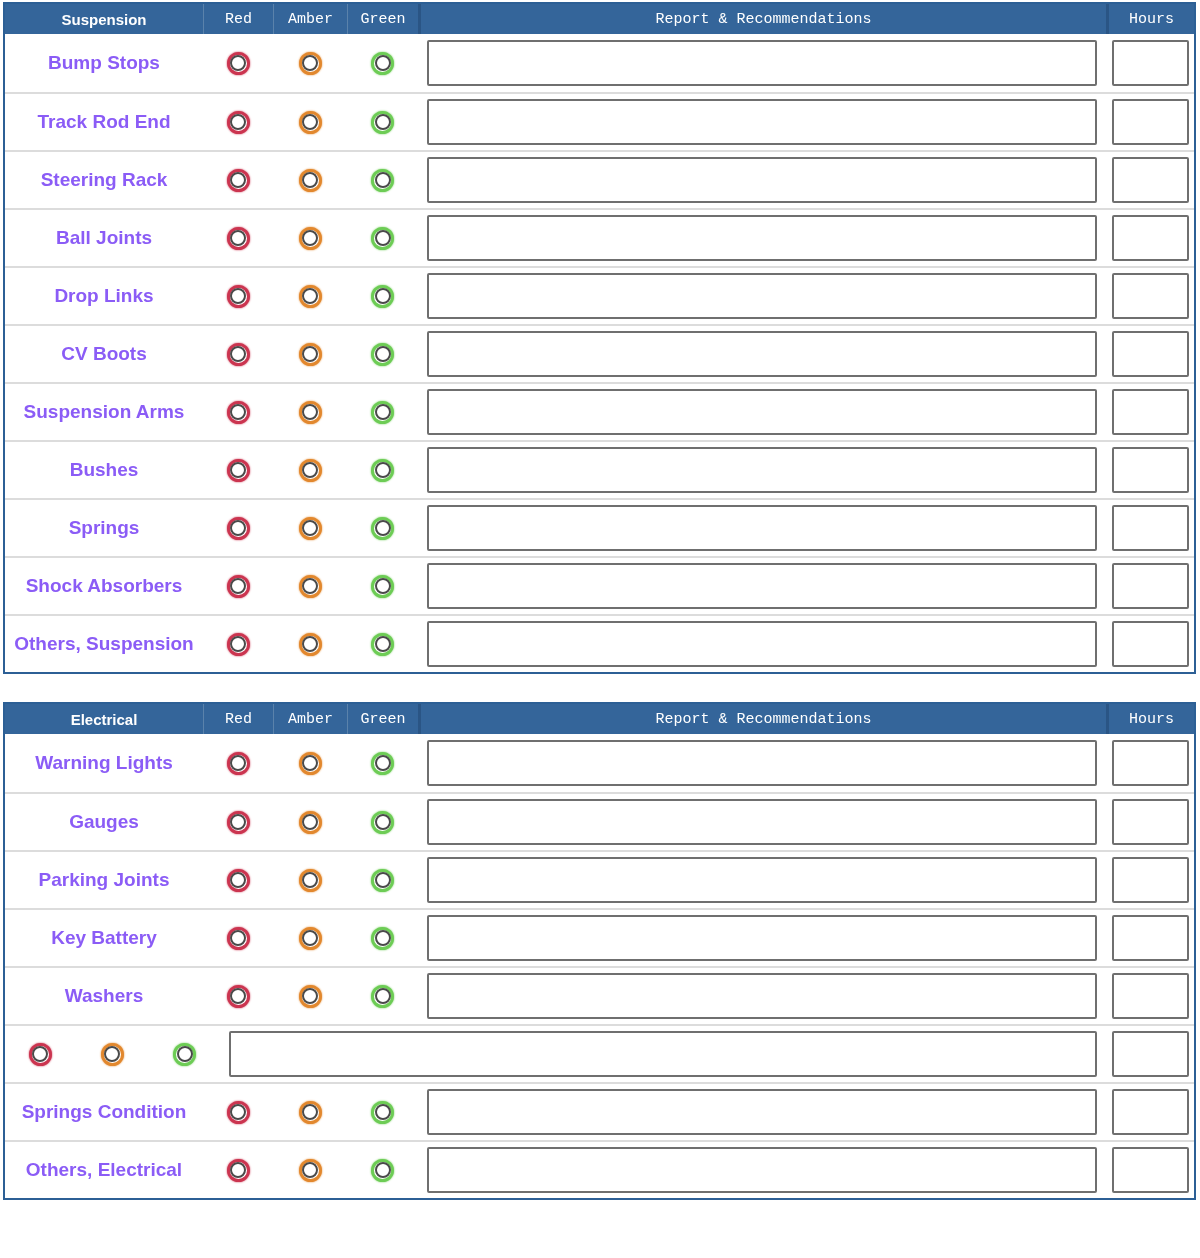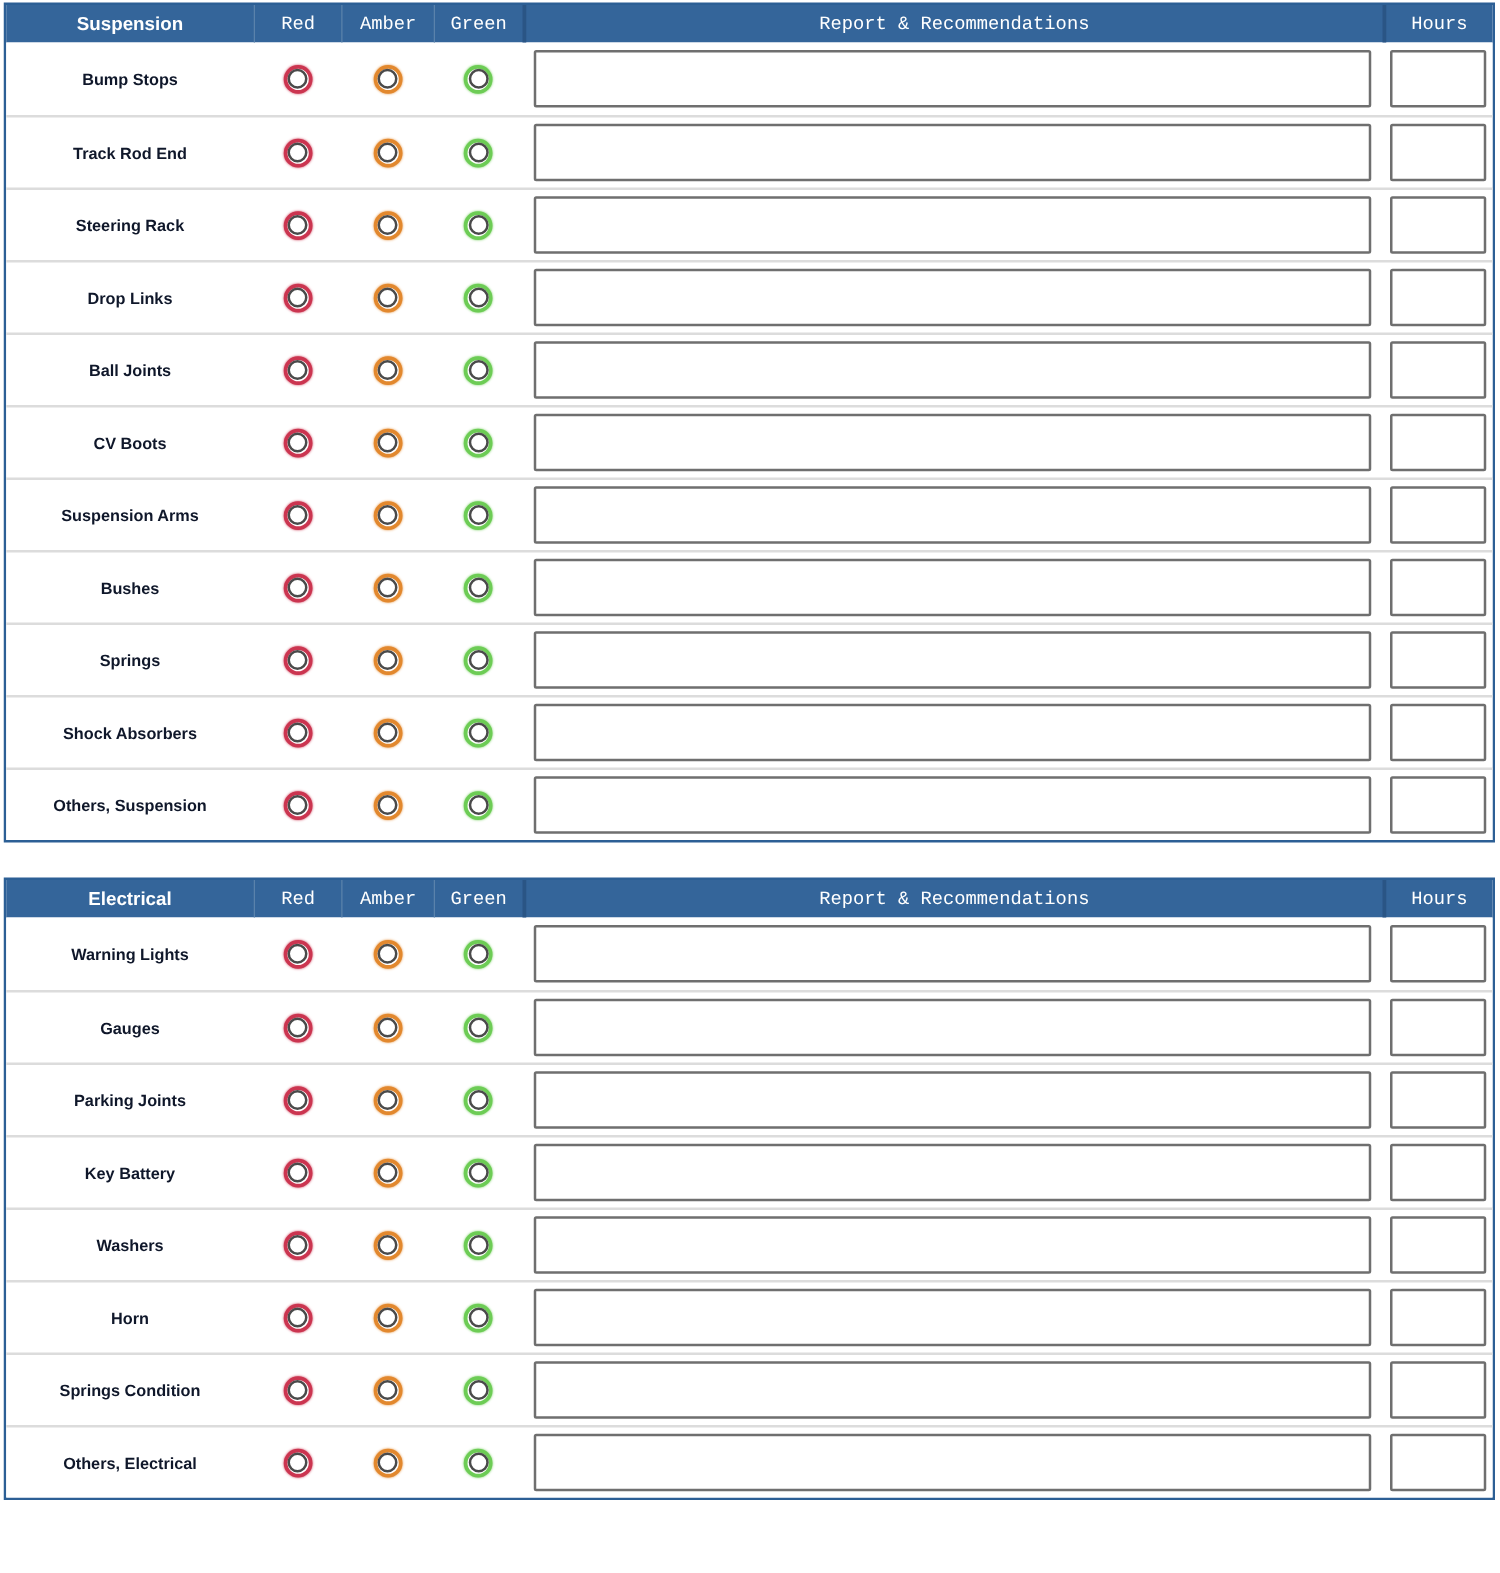--- a/index.html
+++ b/index.html
@@ -50,21 +50,21 @@
     align-items: center;
     background: #ffffff;
   }
   .tbody .row + .row { border-top: 2px solid var(--row-divider); }
   .cell {
     display: flex;
     align-items: center;
     justify-content: center;
     height: 100%;
   }
-  .row-label { font-size: 13px; color: #0f172a; }
+  .row-label { font-size: 19px; color: #8b5cf6; }
 
   
   .radio {
     width: 23px; height: 23px;
     border-radius: 50%;
     border: 3px solid #999;
     display: flex;
     align-items: center;
     justify-content: center;
     background: #ffffff;
@@ -196,48 +196,48 @@
       <input type="text" class="report-input" value="" style="">
     </div>
     <div class="cell col-hours">
       <input type="text" class="hours-input" value="" style="">
     </div>
   </div>
 
 
   <div class="row">
     <div class="cell col-label">
+      <span class="row-label">Ball Joints</span>
+    </div>
+    <div class="cell col-red">
+      <span class="radio radio-red">
+        <span class="radio-inner"></span>
+      </span>
+    </div>
+    <div class="cell col-amber">
+      <span class="radio radio-amber">
+        <span class="radio-inner"></span>
+      </span>
+    </div>
+    <div class="cell col-green">
+      <span class="radio radio-green">
+        <span class="radio-inner"></span>
+      </span>
+    </div>
+    <div class="cell col-report">
+      <input type="text" class="report-input" value="" style="">
+    </div>
+    <div class="cell col-hours">
+      <input type="text" class="hours-input" value="" style="">
+    </div>
+  </div>
+
+  <div class="row">
+    <div class="cell col-label">
       <span class="row-label">Drop Links</span>
-    </div>
-    <div class="cell col-red">
-      <span class="radio radio-red">
-        <span class="radio-inner"></span>
-      </span>
-    </div>
-    <div class="cell col-amber">
-      <span class="radio radio-amber">
-        <span class="radio-inner"></span>
-      </span>
-    </div>
-    <div class="cell col-green">
-      <span class="radio radio-green">
-        <span class="radio-inner"></span>
-      </span>
-    </div>
-    <div class="cell col-report">
-      <input type="text" class="report-input" value="" style="">
-    </div>
-    <div class="cell col-hours">
-      <input type="text" class="hours-input" value="" style="">
-    </div>
-  </div>
-
-  <div class="row">
-    <div class="cell col-label">
-      <span class="row-label">Ball Joints</span>
     </div>
     <div class="cell col-red">
       <span class="radio radio-red">
         <span class="radio-inner"></span>
       </span>
     </div>
     <div class="cell col-amber">
       <span class="radio radio-amber">
         <span class="radio-inner"></span>
       </span>
@@ -558,23 +558,20 @@
     </div>
     <div class="cell col-report">
       <input type="text" class="report-input" value="" style="">
     </div>
     <div class="cell col-hours">
       <input type="text" class="hours-input" value="" style="">
     </div>
   </div>
 
   <div class="row">
-    <div class="cell col-label">
-      <span class="row-label">Horn</span>
-    </div>
     <div class="cell col-red">
       <span class="radio radio-red">
         <span class="radio-inner"></span>
       </span>
     </div>
     <div class="cell col-amber">
       <span class="radio radio-amber">
         <span class="radio-inner"></span>
       </span>
     </div>

